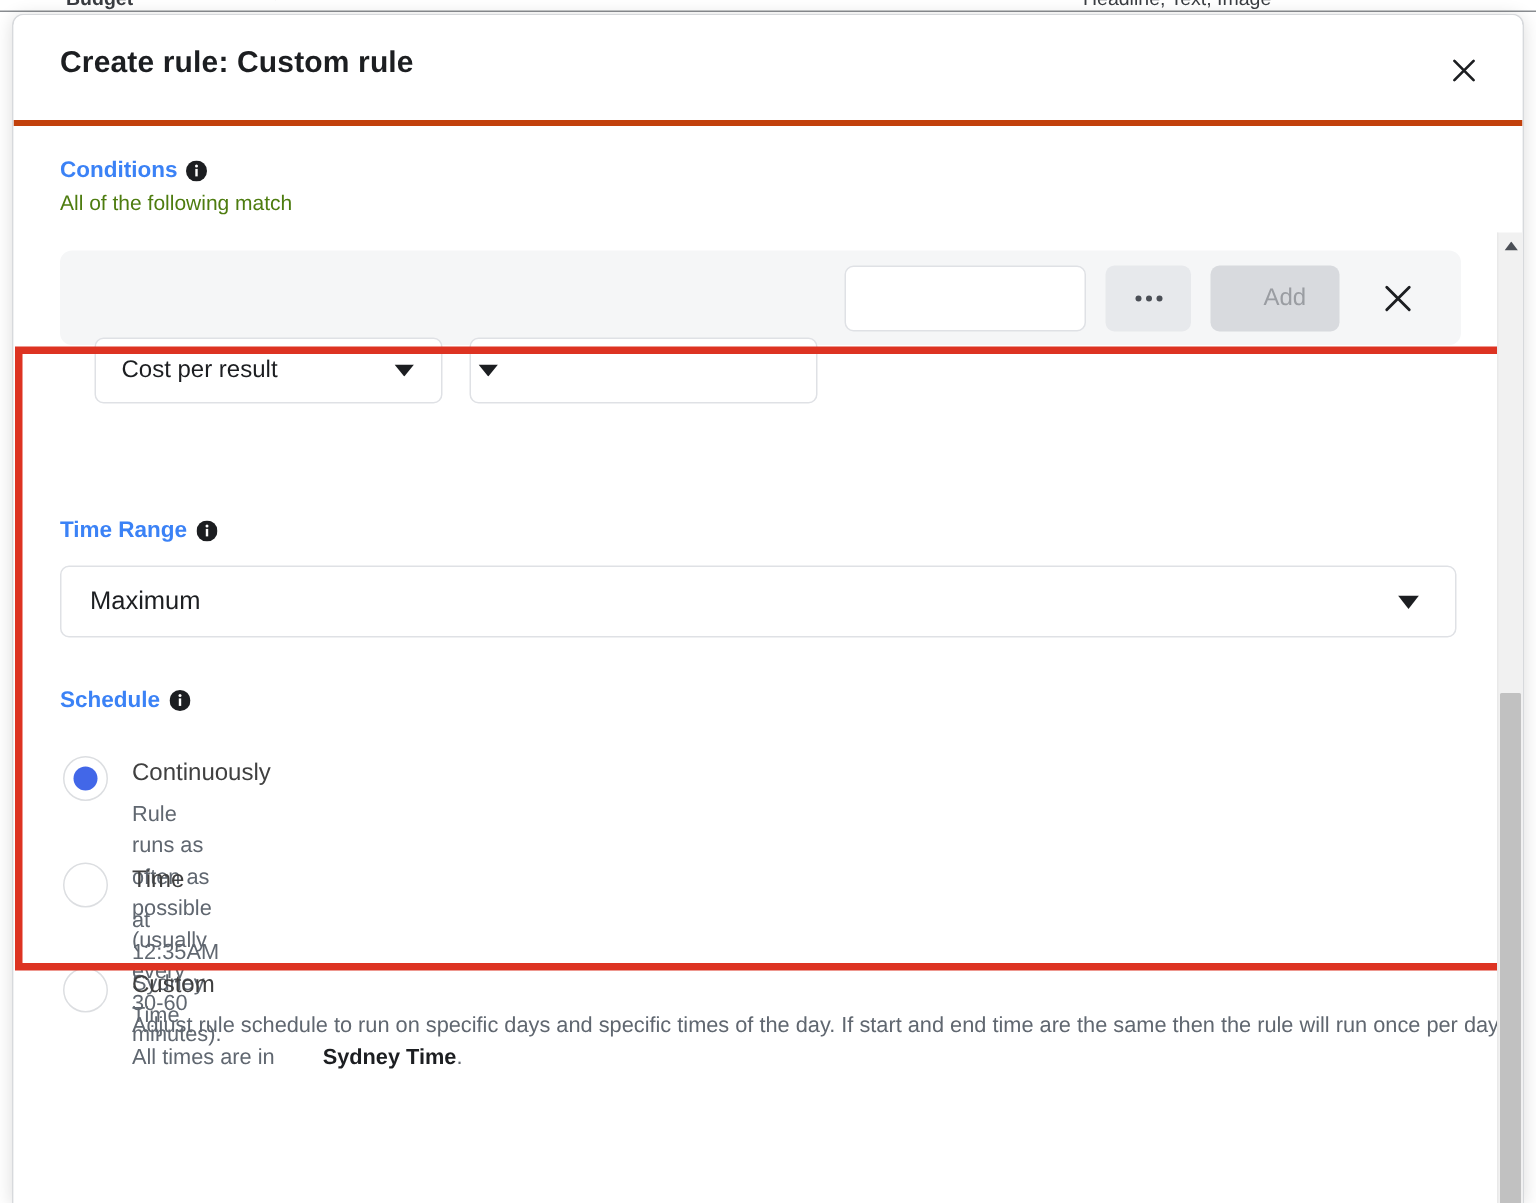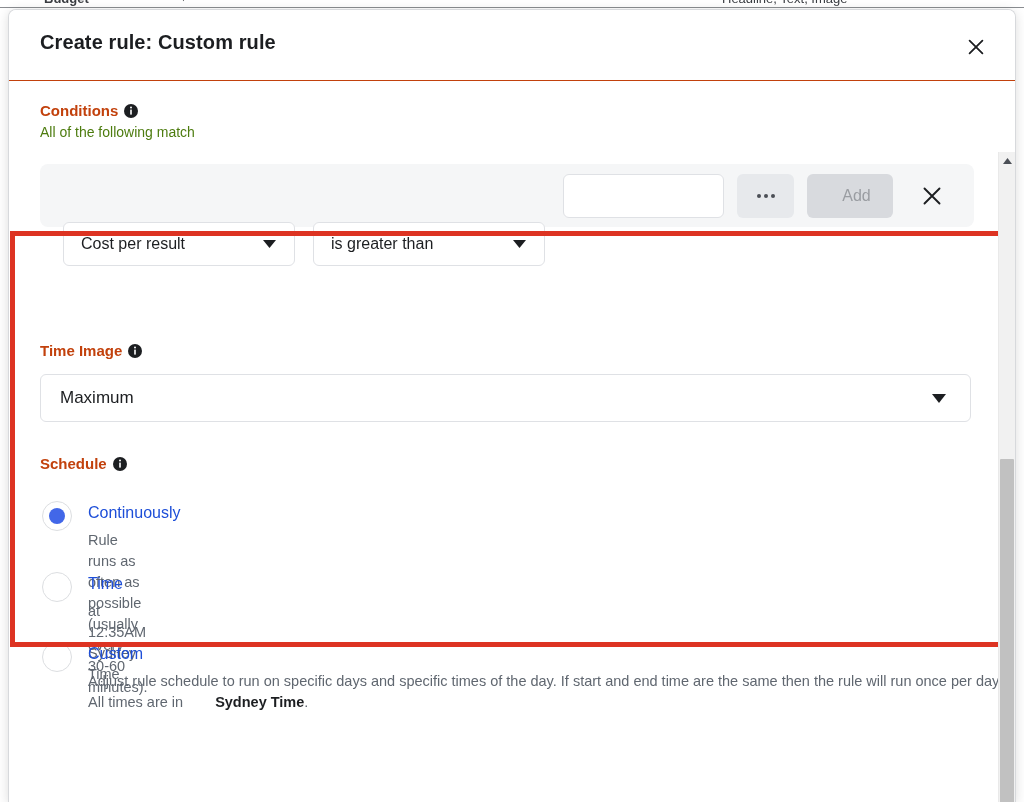--- a/index.html
+++ b/index.html
@@ -54,21 +54,21 @@
     border-radius: 8px 8px 0 0;
     box-shadow: 0 2px 12px rgba(0,0,0,.14);
     overflow: hidden;
     box-sizing: border-box;
   }
 
   
   #dialog-header {
     position: relative;
     height: 70px;
-    border-bottom: 1px solid #c2410c;
+    border-bottom: 4px solid #c2410c;
     background: #fff;
   }
   #dialog-title {
     position: absolute;
     left: 31px;
     top: 21px;
     font-size: 20px;
     font-weight: bold;
     color: #1c1e21;
     letter-spacing: .1px;
@@ -95,21 +95,21 @@
     height: 722px;
     background: #fff;
     overflow: hidden;
   }
 
   .section { position: absolute; left: 31px; }
 
   .section-label {
     font-size: 15px;
     font-weight: bold;
-    color: #c2410c;
+    color: #3b82f6;
     display: flex;
     align-items: center;
     gap: 6px;
   }
   .info-icon {
     display: inline-flex;
     width: 14px; height: 14px;
     align-items: center;
     justify-content: center;
   }
@@ -273,21 +273,21 @@
   }
   .radio-outer .dot {
     width: 16px; height: 16px; border-radius: 50%;
     background: transparent;
   }
   .radio-outer.selected .dot { background: #4267e8; }
   .radio-title {
     position: absolute;
     left: 48px; top: 3px;
     font-size: 16px;
-    color: #1d4ed8;
+    color: #404040;
     white-space: nowrap;
   }
   .radio-desc {
     position: absolute;
     left: 48px; top: 29px;
     font-size: 14.5px;
     color: #606770;
     line-height: 21px;
   }
   .radio-desc b { color: #1c1e21; font-weight: bold; margin-left: 28px; }
@@ -386,21 +386,20 @@
         <div class="sel" id="condition-metric">
           <span class="sel-text">Cost per result</span>
           <span class="caret-down">
             <svg width="13" height="8" viewBox="0 0 13 8">
                 <path d="M0 0 L13 0 L6.5 8 Z" fill="#1c1e21"></path>
               </svg>
           </span>
         </div>
 
         <div class="sel" id="condition-operator">
-          <span class="sel-text">is greater than</span>
           <span class="caret-down">
             <svg width="13" height="8" viewBox="0 0 13 8">
                 <path d="M0 0 L13 0 L6.5 8 Z" fill="#1c1e21"></path>
               </svg>
           </span>
         </div>
 
         <input id="condition-value" type="text" placeholder="" style="">
 
         <button id="condition-more">
@@ -414,21 +413,21 @@
         <button id="condition-remove">
           <svg width="22" height="22" viewBox="0 0 22 22">
             <path d="M3.5 3.5 L18.5 18.5 M18.5 3.5 L3.5 18.5" stroke="#1c1e21" stroke-width="1.9" stroke-linecap="round" fill="none"></path>
           </svg>
         </button>
       </div>
     </div>
 
     <div class="section" id="timerange-section">
       <div class="section-label">
-        <span>Time Image</span>
+        <span>Time Range</span>
         <span class="info-icon">
           <svg width="14" height="14" viewBox="0 0 14 14">
             <circle cx="7" cy="7" r="7" fill="#1c1e21"></circle>
             <rect x="6.2" y="5.6" width="1.6" height="5" fill="#fff"></rect>
             <circle cx="7" cy="3.6" r="1" fill="#fff"></circle>
           </svg>
         </span>
       </div>
       <div id="timerange-select">
         <span class="sel-text">Maximum</span>

